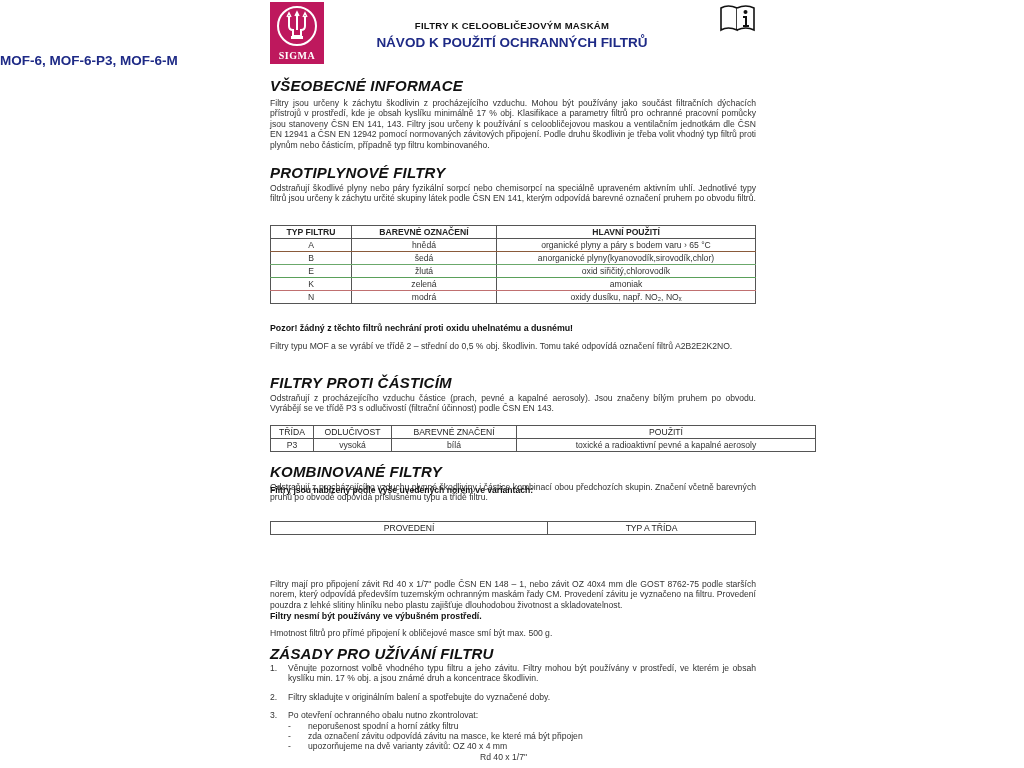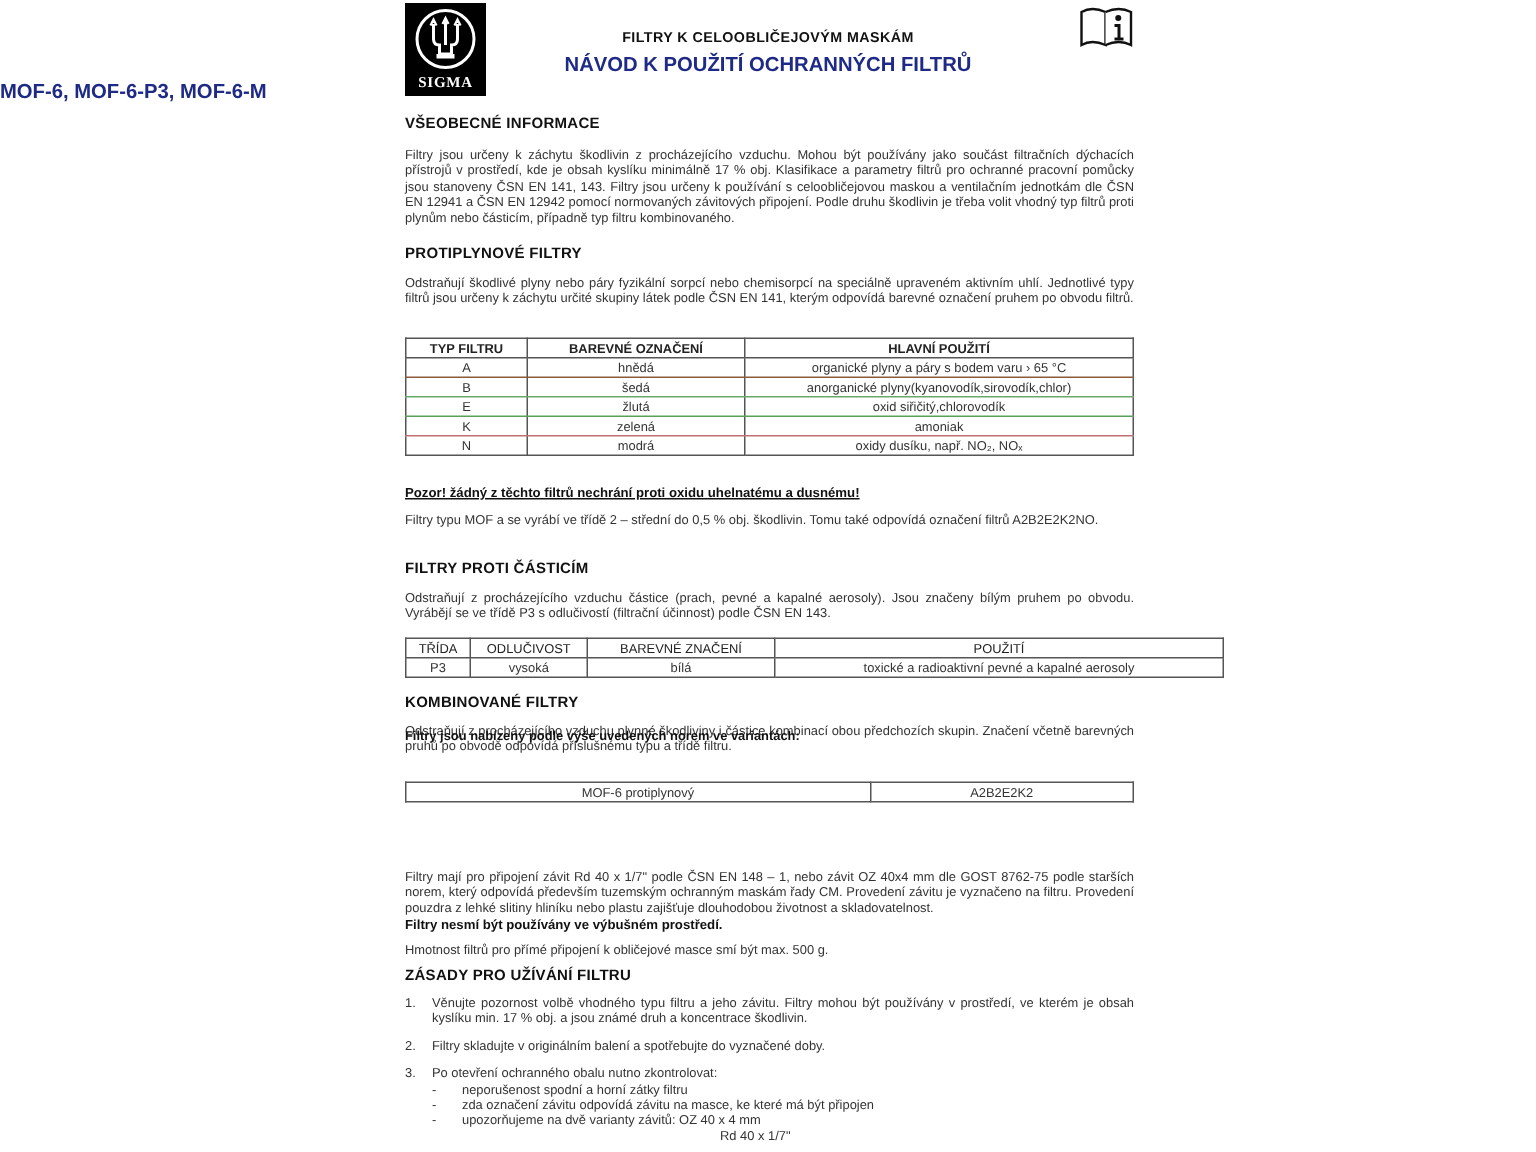--- a/index.html
+++ b/index.html
@@ -1,26 +1,26 @@
 <!DOCTYPE html>
 <html><head>
 <meta charset="utf-8">
 <style>
   html, body { margin: 0; padding: 0; background: #ffffff; }
   body { width: 1024px; height: 768px; overflow: hidden; position: relative;
          font-family: "Liberation Sans", sans-serif; color: #1a1a1a; }
-  .logo { position: absolute; left: 270px; top: 2px; width: 54px; height: 62px; background: #000000;
+  .logo { position: absolute; left: 270px; top: 2px; width: 54px; height: 62px; background: #be185d;
           display: flex; flex-direction: column; align-items: center; }
   .logo .ring { margin-top: 4px; width: 40px; height: 40px; border: 2px solid #fff; border-radius: 50%; box-sizing: border-box; position: relative; }
   .logo .word { color: #fff; font-family: "Liberation Serif", serif; font-weight: bold; font-size: 10px; letter-spacing: 0.5px; margin-top: 4px; }
   .info-icon { position: absolute; left: 718px; top: 4px; width: 40px; height: 28px; }
   .hdr1 { position: absolute; left: 0; width: 1024px; text-align: center; top: 42px; font-size: 9.5px; font-weight: bold; letter-spacing: 0.3px; color: #111; }
   .hdr2 { position: absolute; left: 0; width: 1024px; text-align: center; top: 52px; font-size: 13.5px; font-weight: bold; color: #1e2a86; line-height: 16px; }
   .hdr3 { position: absolute; left: 0; width: 948px; top: 52px; font-size: 13.5px; font-weight: bold; color: #1e2a86; }
-  .sec { position: absolute; left: 270px; font-size: 10px; font-weight: bold; letter-spacing: 0.2px; color: #111; }
+  .sec { position: absolute; left: 270px; font-size: 15px; font-weight: bold; letter-spacing: 0.2px; color: #111; font-style: italic; }
   .para { position: absolute; left: 270px; width: 486px; font-size: 8.6px; line-height: 10.4px; color: #333; text-align: justify; }
   .bold { font-weight: bold; color: #111; }
   table { position: absolute; border-collapse: collapse; font-size: 8.6px; color: #333; }
   td, th { border: 1px solid #555; text-align: center; padding: 0; height: 12px; font-weight: normal; }
   th { font-weight: bold; color: #222; }
   .t2 th { font-weight: normal; }
   .t3 th { font-weight: normal; }
   .row-a td { border-bottom: 1px solid #8a5a3a; }
   .row-b td { border-bottom: 1px solid #6ba86b; }
   .row-e td { border-bottom: 1px solid #5aa05a; }
@@ -97,21 +97,21 @@
     <td>amoniak</td>
   </tr>
   <tr>
     <td>N</td>
     <td>modrá</td>
     <td>oxidy dusíku, např. NO₂, NOₓ</td>
   </tr>
 </tbody>
   </table>
 
-<div class="para bold" style="top:323px; font-size:8.8px;text-decoration:underline;">Pozor!  žádný z těchto filtrů nechrání proti oxidu uhelnatému a dusnému!</div>
+<div class="para bold" style="top:323px; font-size:8.8px;">Pozor!  žádný z těchto filtrů nechrání proti oxidu uhelnatému a dusnému!</div>
 <div class="para" style="top:341px">Filtry typu MOF a se vyrábí ve třídě  2 – střední do 0,5 % obj. škodlivin. Tomu také odpovídá označení filtrů A2B2E2K2NO.</div>
 
 <div class="sec" style="top:374px">FILTRY PROTI ČÁSTICÍM</div>
 <div class="para" style="top:393px">Odstraňují z procházejícího vzduchu částice (prach, pevné a kapalné aerosoly). Jsou značeny bílým pruhem po obvodu. Vyrábějí se ve třídě P3 s odlučivostí (filtrační účinnost) podle ČSN EN 143.</div>
 
 <table class="t2" style="left:270px; top:425px; width:546px;">
   <tbody>
       <tr>
     <th style="width:42px">TŘÍDA</th>
     <th style="width:77px">ODLUČIVOST</th>
@@ -126,23 +126,23 @@
   </tr>
 </tbody>
   </table>
 
 <div class="sec" style="top:463px">KOMBINOVANÉ FILTRY</div>
 <div class="para" style="top:482px">Odstraňují z procházejícího vzduchu plynné škodliviny i částice kombinací obou předchozích skupin. Značení včetně barevných pruhů po obvodě odpovídá příslušnému typu a třídě filtru.</div>
 <div class="para bold" style="top:485px">Filtry jsou nabízeny  podle výše uvedených norem ve variantách:</div>
 
 <table class="t3" style="left:270px; top:521px; width:486px;">
   <tbody>
-  <tr>
-    <td>MOF-6 protiplynový</td>
-    <td>A2B2E2K2</td>
+      <tr>
+    <th style="width:276px">PROVEDENÍ</th>
+    <th>TYP A TŘÍDA</th>
   </tr>
 </tbody>
   </table>
 
 <div class="para" style="top:579px">Filtry mají pro připojení závit Rd 40 x 1/7" podle ČSN EN 148 – 1, nebo závit OZ 40x4 mm dle GOST 8762-75 podle starších norem, který odpovídá především tuzemským ochranným maskám řady CM. Provedení závitu je vyznačeno na filtru. Provedení pouzdra z lehké slitiny hliníku nebo plastu zajišťuje dlouhodobou životnost a skladovatelnost.</div>
 <div class="para bold" style="top:611px; font-size:8.8px;">Filtry nesmí být používány ve výbušném prostředí.</div>
 <div class="para" style="top:628px">Hmotnost filtrů pro přímé připojení k obličejové masce smí být max. 500 g.</div>
 
 <div class="sec" style="top:645px">ZÁSADY PRO UŽÍVÁNÍ FILTRU</div>
 <div class="list" style="top:663px">

